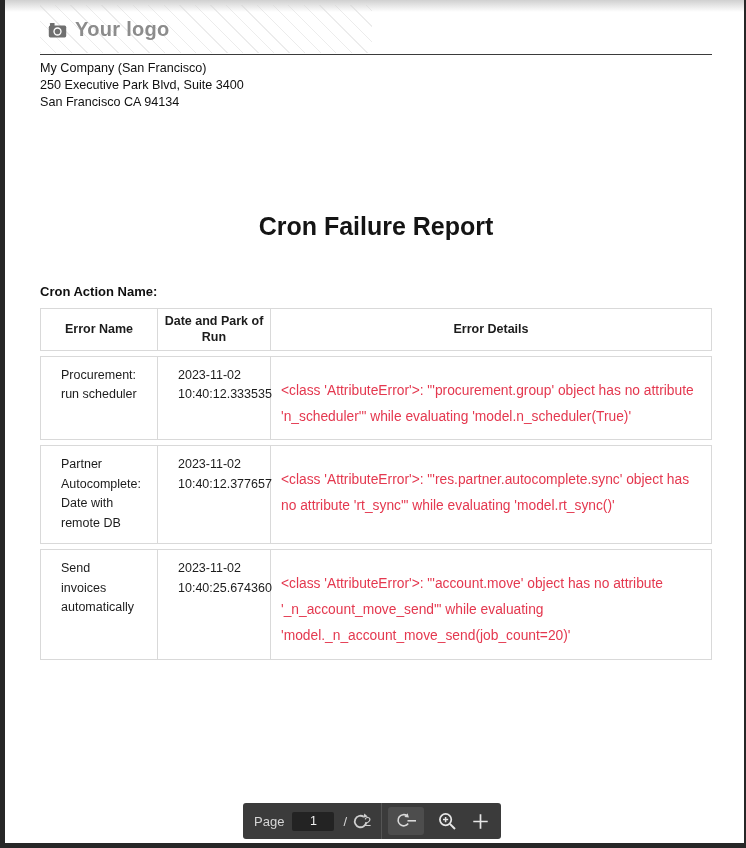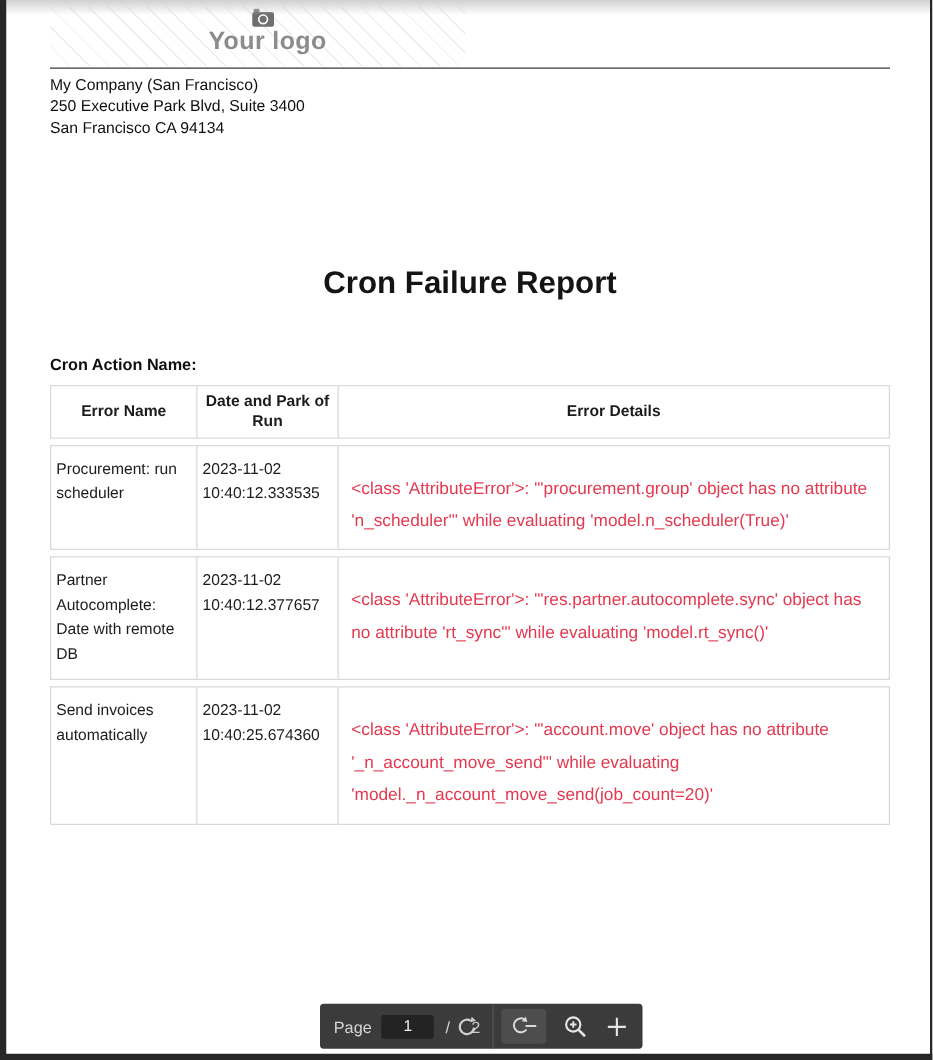--- a/index.html
+++ b/index.html
@@ -16,21 +16,21 @@
   .edge-left   { position: absolute; left: 0; top: 0; width: 5px; height: 100%; background: #272727; z-index: 5; }
   .edge-right  { position: absolute; right: 0; top: 0; width: 2px; height: 100%; background: #272727; z-index: 5; }
   .edge-bottom { position: absolute; left: 0; bottom: 0; width: 100%; height: 5px; background: #272727; z-index: 5; }
   .top-shadow  { position: absolute; left: 5px; right: 2px; top: 0; height: 12px;
                  background: linear-gradient(#d0d0d0, rgba(255,255,255,0)); z-index: 4; }
 
   
   .logo-area {
     position: absolute; left: 40px; top: 5px; width: 332px; height: 48px;
     background: repeating-linear-gradient(45deg, rgba(110,110,110,0.13) 0 1px, transparent 1px 11px);
-    display: flex; align-items: center; padding-left: 8px; flex-direction: column;
+    display: flex; align-items: center; padding-left: 8px;
   }
   .logo-text { font-size: 20px; font-weight: 700; color: #8c8c8c; margin-left: 8px; letter-spacing: 0.3px; }
 
   .header-rule { position: absolute; left: 40px; top: 54px; width: 672px; height: 0; border-top: 1.4px solid #3b3b3b; }
 
   .address { position: absolute; left: 40px; top: 60px; font-size: 12.6px; line-height: 17px; color: #101010; }
 
   .report-title {
     position: absolute; left: 40px; top: 212px; width: 672px;
     text-align: center; font-size: 25px; font-weight: 600; color: #141414;
@@ -49,26 +49,26 @@
     background: #fff;
   }
   .report-table th:first-child, .report-table td:first-child { border-left: 1px solid #d9d9d9; }
   .report-table th:last-child,  .report-table td:last-child  { border-right: 1px solid #d9d9d9; }
   .report-table th + th, .report-table td + td { border-left: 1px solid #d9d9d9; }
   .report-table th {
     font-size: 12.5px; font-weight: 700; text-align: center; vertical-align: middle;
     padding: 4px 6px; line-height: 1.3; color: #1c1c1c;
   }
   .report-table td { vertical-align: top; }
-  td.cell-name, td.cell-date { padding: 9px 4px; line-height: 1.58; }
+  td.cell-name, td.cell-date { padding: 9px 20px; line-height: 1.58; }
   td.cell-error { padding: 21px 10px 9px 10px; font-size: 13.8px; line-height: 1.9; color: #e4384f; }
 
   
   .toolbar {
-    position: absolute; left: 256px; top: 803px; width: 258px; height: 36px;
+    position: absolute; left: 243px; top: 803px; width: 258px; height: 36px;
     background: #3b3b3b; border-radius: 3px;
     display: flex; align-items: center; color: #d6d6d6; z-index: 6;
   }
   .tb-page-label { margin-left: 11px; font-size: 13px; }
   .page-input {
     margin-left: 8px; width: 42px; height: 19px;
     background: #232323; border: none; border-radius: 2px;
     color: #f0f0f0; text-align: center; font-size: 12.5px; font-family: inherit; padding: 0;
   }
   .tb-slash { margin-left: 9px; font-size: 13px; }

